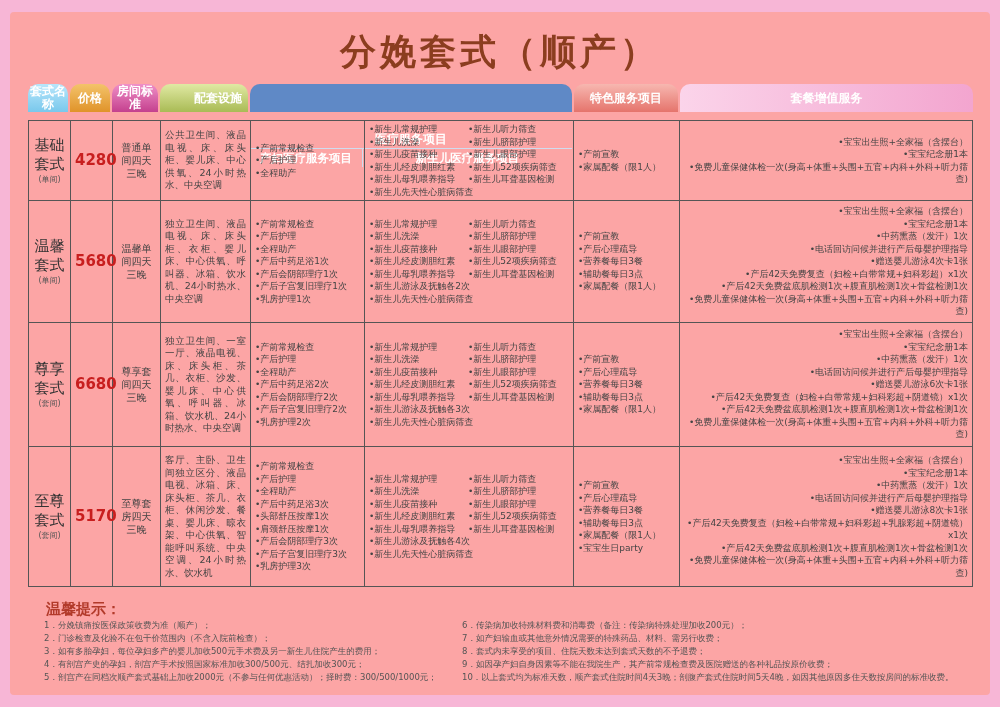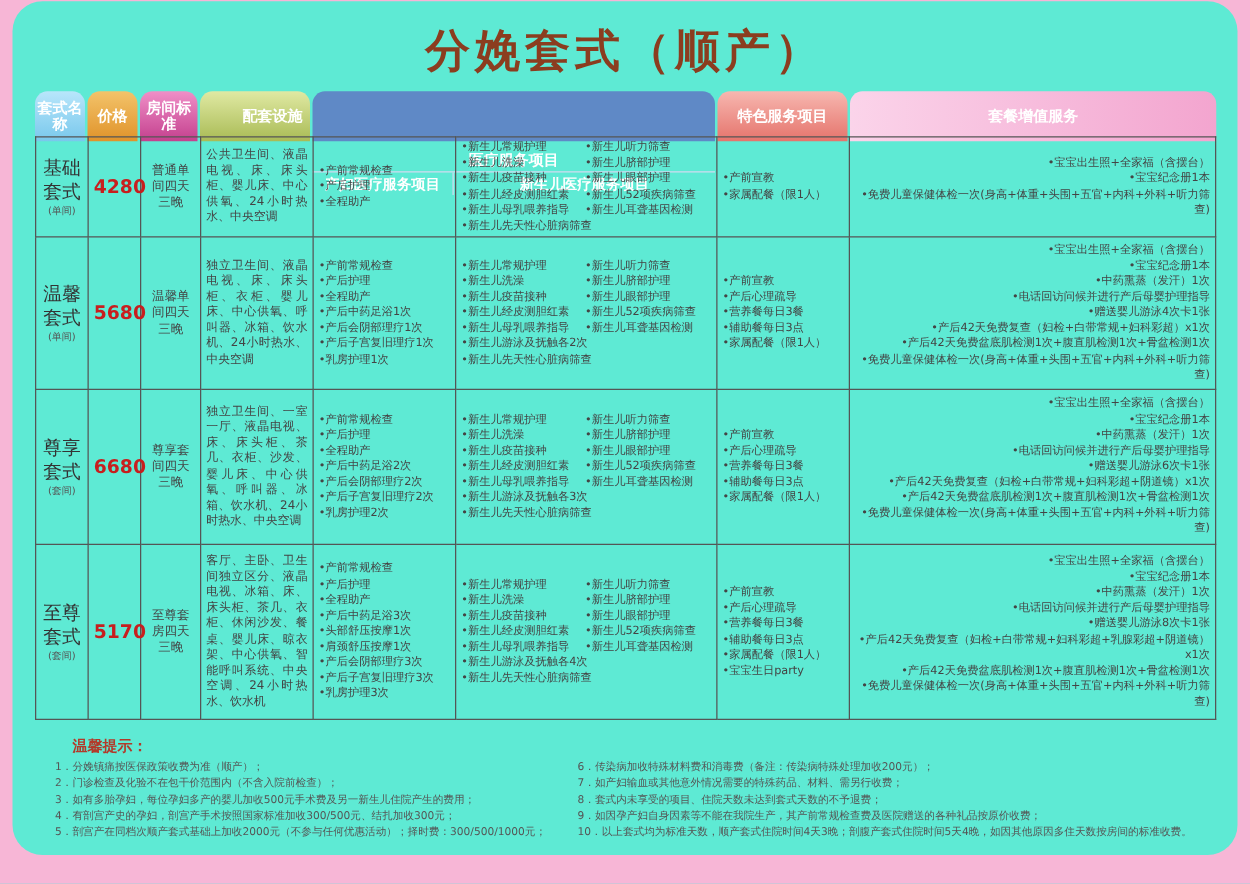--- a/index.html
+++ b/index.html
@@ -3,29 +3,29 @@
 <meta charset="utf-8">
 <style>
   * { box-sizing: border-box; margin: 0; padding: 0; }
   html, body { width: 1000px; height: 707px; overflow: hidden; }
   body {
     background: #f7b6d6;
     font-family: "DejaVu Sans", "Liberation Sans", sans-serif;
     color: #333;
   }
   .sheet {
-    position: absolute; left: 10px; top: 1px; width: 980px; height: 683px;
-    background: #5eead4; border-radius: 24px;
+    position: absolute; left: 10px; top: 12px; width: 980px; height: 683px;
+    background: #fca5a5; border-radius: 4px;
   }
   .title {
     position: absolute; left: 0; width: 980px; top: 16px; text-align: center;
     font-size: 36px; font-weight: bold; color: #8b3d1f; letter-spacing: 4px;
   }
   .hdr {
-    position: absolute; top: 72px; height: 40px; color: #fff; font-weight: bold;
+    position: absolute; top: 72px; height: 28px; color: #fff; font-weight: bold;
     text-align: center; font-size: 12px; border-radius: 10px 10px 0 0;
     display: flex; align-items: center; justify-content: center; line-height: 13px;
   }
   .h-name { left: 18px; width: 40px; background: linear-gradient(#b8e6fb,#79c8ec); }
   .h-price { left: 60px; width: 40px; background: linear-gradient(#f3c36a,#e0932a); }
   .h-room { left: 102px; width: 46px; background: linear-gradient(#ef8fc7,#c4408e); }
   .h-fac { left: 150px; width: 88px; background: linear-gradient(#e0e9a3,#a9bb55); padding-left: 28px; }
   .h-med { left: 240px; width: 322px; background: #5f89c6; border-radius: 10px 10px 0 0; display:block; }
   .h-med .top { height: 17px; line-height: 17px; font-size: 12px; margin-top: 47px; }
   .h-med .subs { display: flex; height: 19px; border-top: 1px solid #cfdcef; }
@@ -48,21 +48,21 @@
   .c-mom { width: 114px; }
   .c-baby { width: 209px; }
   .c-spec { width: 106px; }
   .c-add { width: auto; text-align: right; }
   .baby-list { display: grid; grid-template-columns: 97px 1fr; column-gap: 2px; }
   .baby-list .wide { grid-column: 1 / span 2; }
   .li::before { content: "•"; }
   .add .li { white-space: normal; }
 
   .tips-title {
-    position: absolute; left: 36px; top: 588px; font-size: 12px; font-weight: bold; color: #b23a2a; margin-left: 12px;
+    position: absolute; left: 36px; top: 588px; font-size: 15px; font-weight: bold; color: #b23a2a;
   }
   .tips { position: absolute; top: 607px; font-size: 8.5px; color: #555; line-height: 13px; }
   .tips-left { left: 34px; width: 420px; }
   .tips-right { left: 452px; width: 520px; }
 </style>
 </head>
 <body>
 
 <div class="sheet">
   <div class="title">分娩套式（顺产）</div>

